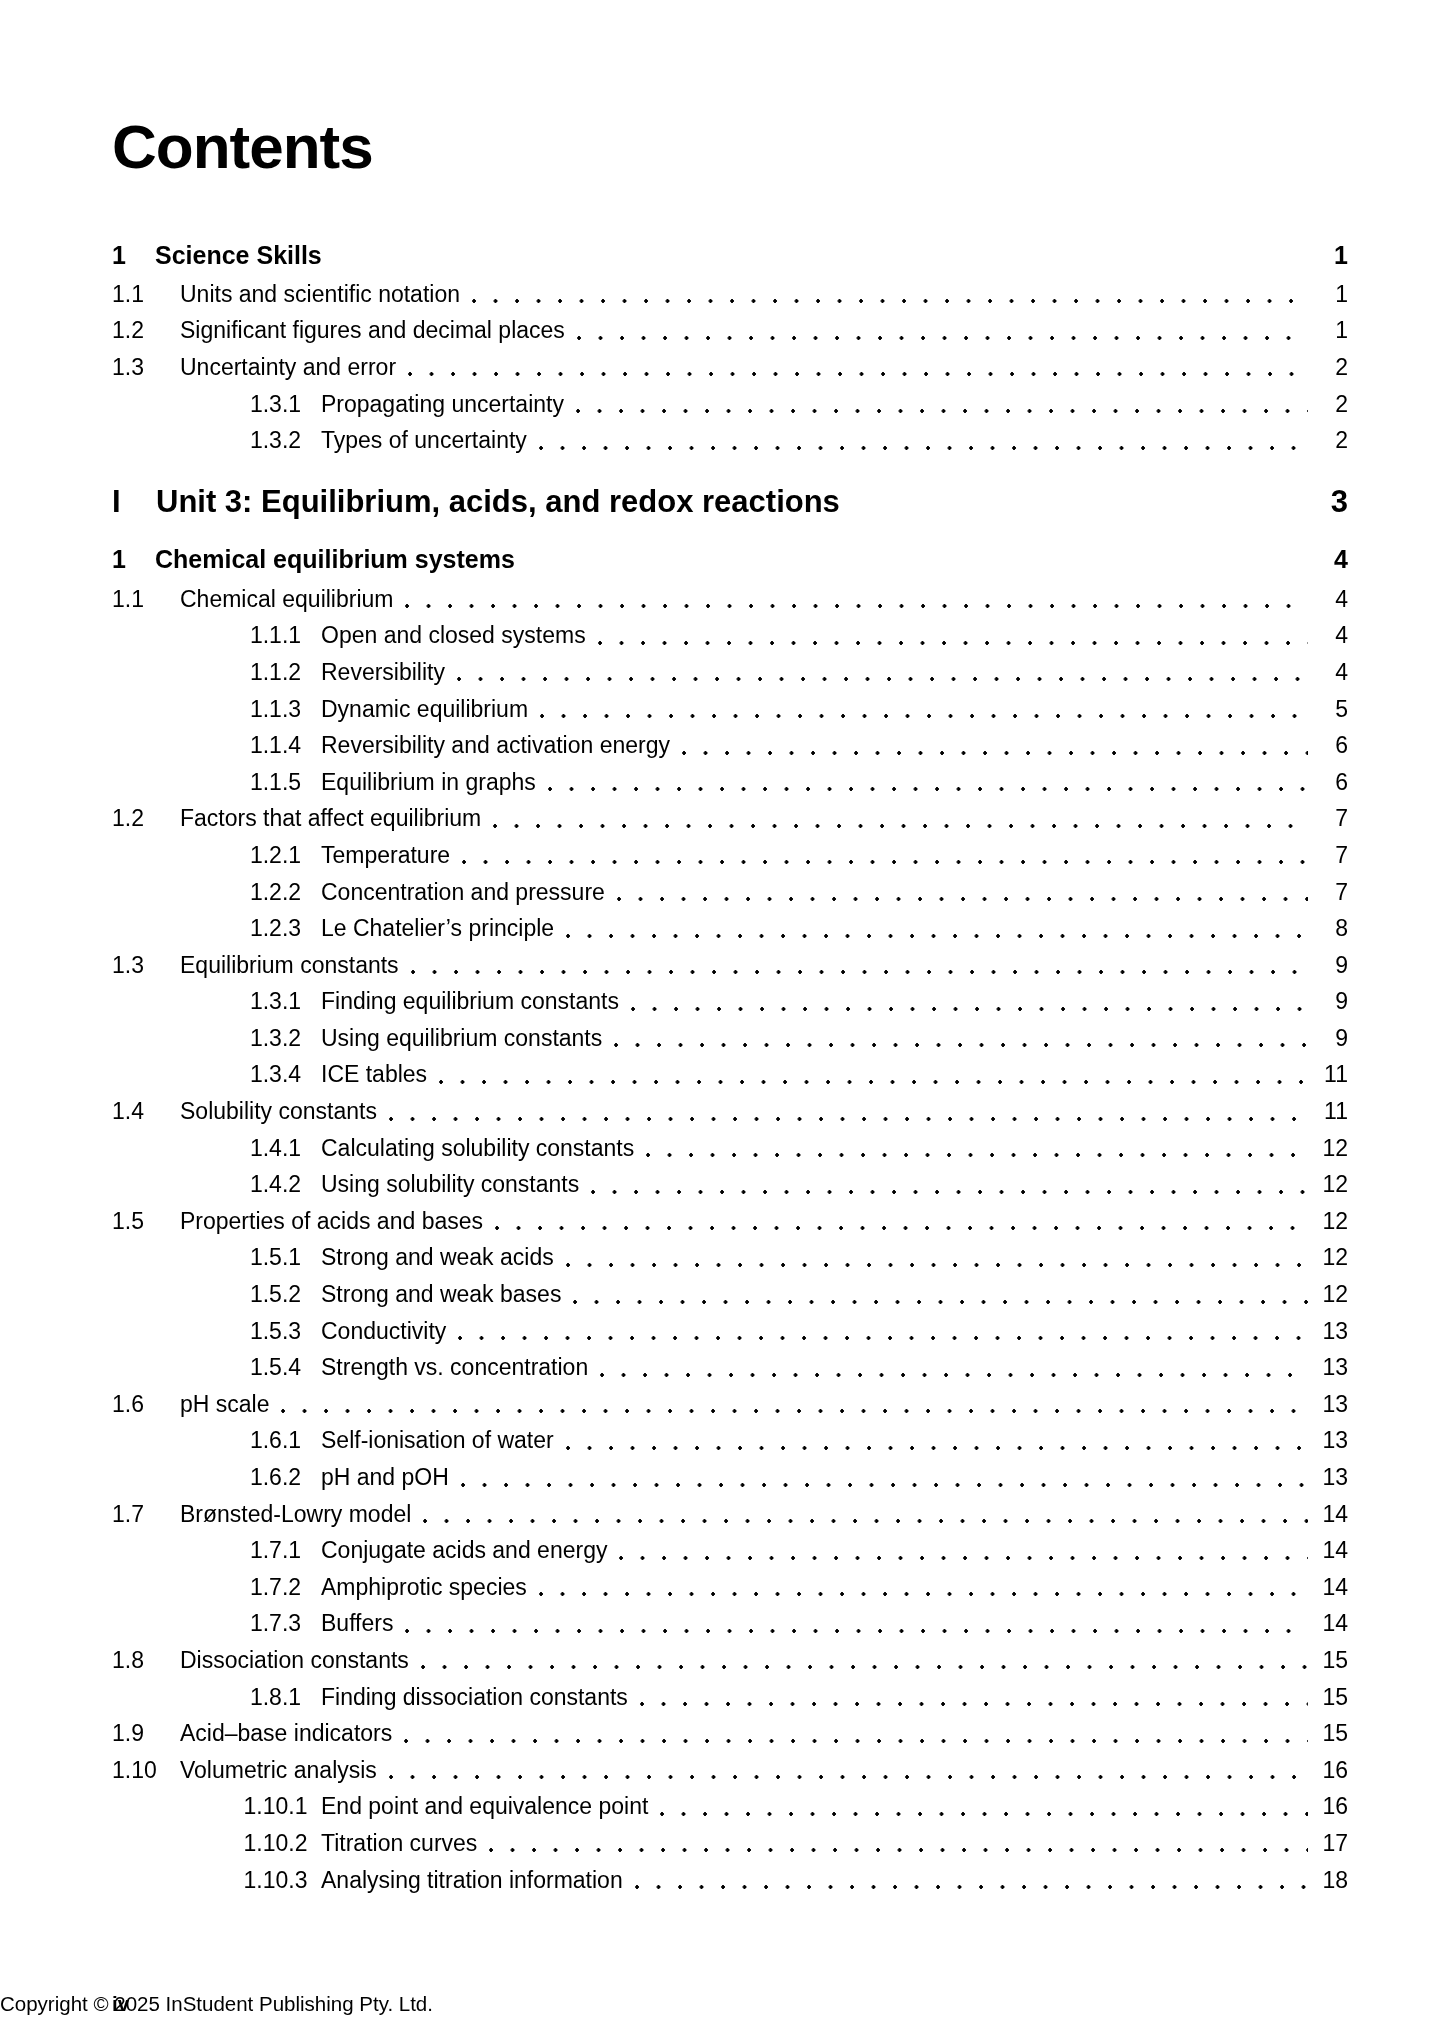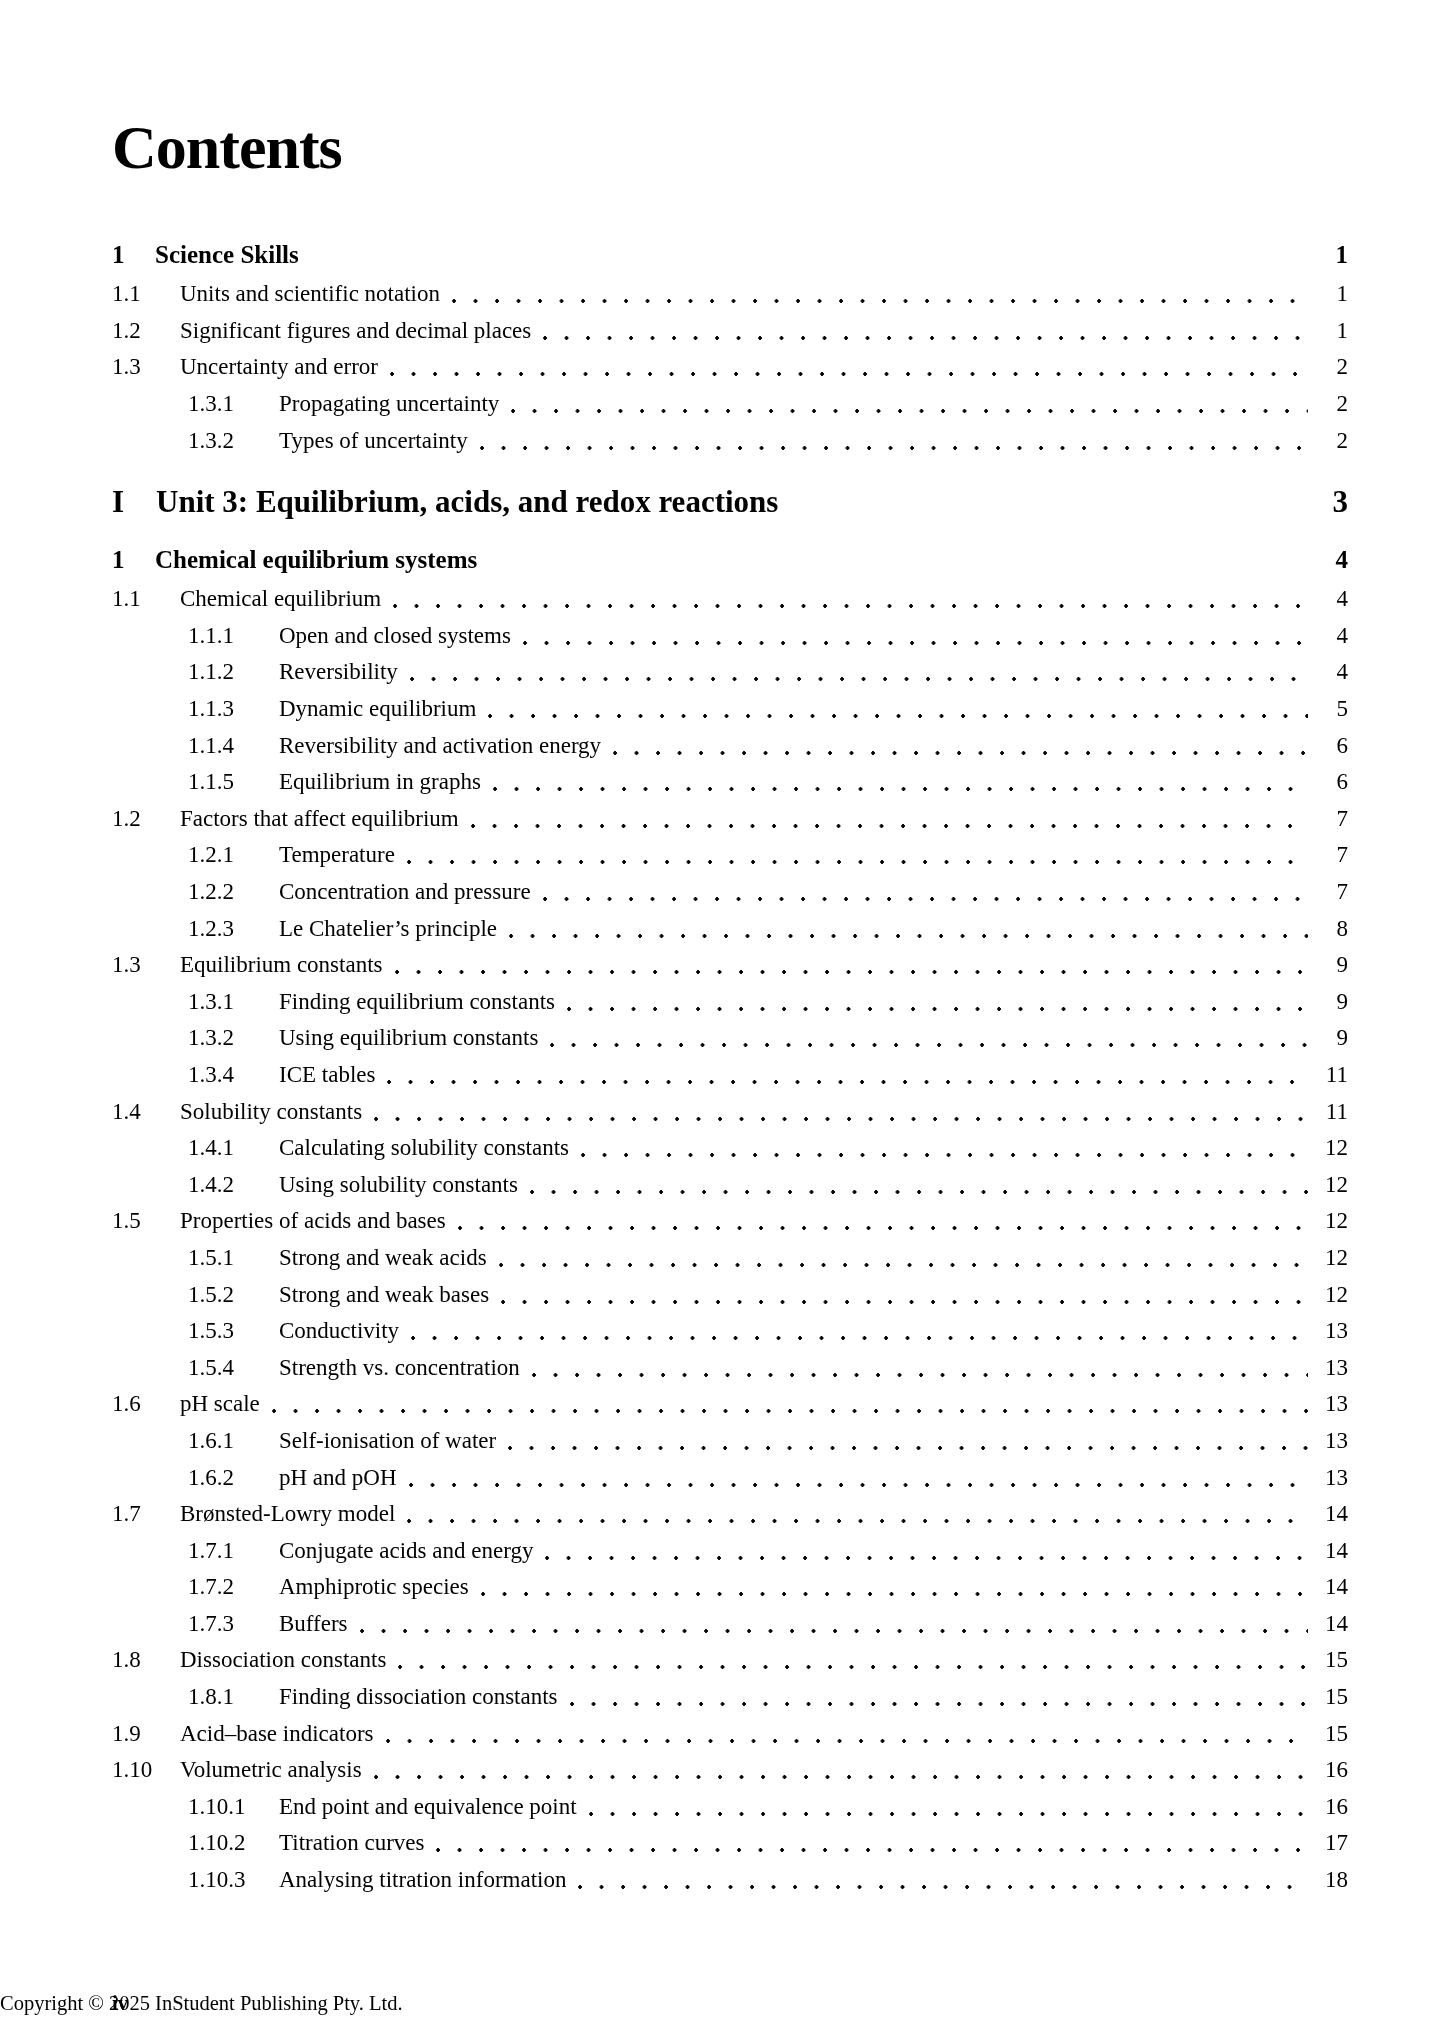--- a/index.html
+++ b/index.html
@@ -1,21 +1,21 @@
 <!DOCTYPE html>
 <html><head>
 <meta charset="utf-8">
 <style>
   html,body { margin:0; padding:0; background:#ffffff; }
   .page {
     position:relative;
     width:1445px; height:2043px;
     background:#ffffff;
     color:#000000;
-    font-family:Liberation Serif, serif;
+    font-family:Liberation Sans, sans-serif;
     overflow:hidden;
   }
   .content {
     position:absolute;
     left:112px;
     width:1236px; 
     top:0;
   }
   .doc-title {
     margin-top:112px;
@@ -31,21 +31,21 @@
     align-items:center;
     height:36.6px;
     font-size:23px;
     white-space:nowrap;
   }
   .row .num { flex:0 0 auto; }
   .row .label { flex:0 0 auto; }
   .row .pg { flex:0 0 auto; min-width:36px; text-align:right; }
 
   .row.section .num { width:68px; }
-  .row.subsection .num { margin-left:76px; width:91px; }
+  .row.subsection .num { margin-left:118px; width:91px;text-align:center; }
 
   .row.chapter {
     font-weight:bold;
     font-size:25px;
     height:42px;
     margin-top:12px;
   }
   .row.chapter .num { width:43px; }
 
   .row.part {

